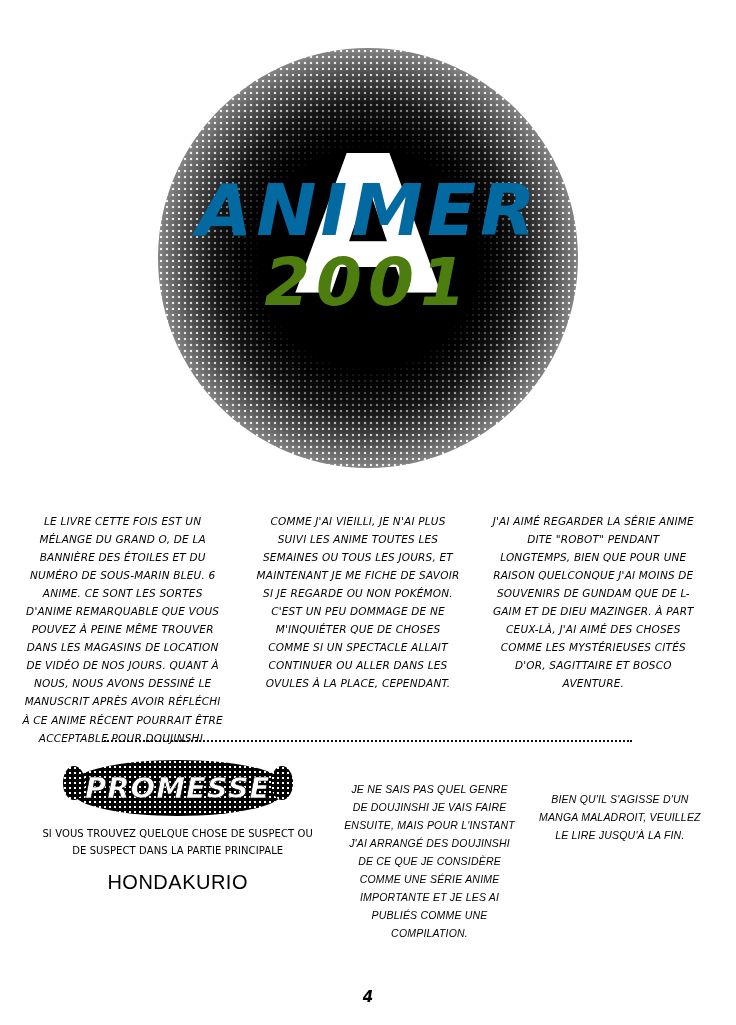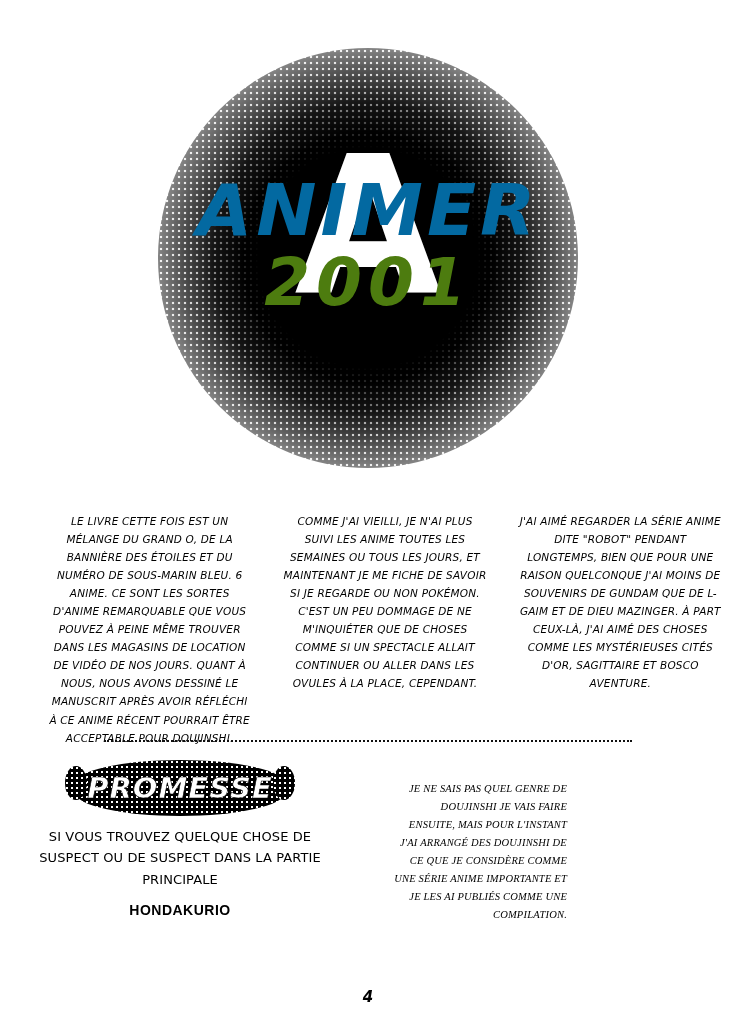--- a/index.html
+++ b/index.html
@@ -112,21 +112,21 @@
     font-style: italic;
     letter-spacing: 6px;
     color: #4d7c0f;
     font-family: "DejaVu Sans", sans-serif;
     margin-top: 4px;
   }
 
   
   .columns {
     position: absolute;
-    left: 47px;
+    left: 20px;
     top: 512px;
     width: 676px;
     display: flex;
     gap: 30px;
   }
   .col {
     width: 210px;
     text-align: center;
     font-family: "DejaVu Sans", sans-serif;
     font-style: italic;
@@ -145,21 +145,21 @@
     border-top: 2px dotted #111111;
   }
 
   
   .lower {
     position: absolute;
     left: 30px;
     top: 760px;
     width: 676px;
     display: flex;
-    gap: 30px;
+    gap: 18px;
   }
   .promise-col {
     width: 300px;
     text-align: center;
   }
   .promise-badge {
     position: relative;
     width: 210px;
     height: 56px;
     margin: 0 auto 10px auto;
@@ -204,44 +204,43 @@
     font-family: "DejaVu Sans", sans-serif;
     font-weight: bold;
     font-style: italic;
     font-size: 29px;
     letter-spacing: 1px;
     color: #ffffff;
     -webkit-text-stroke: 0.6px #000;
   }
   .promise-body {
     font-family: "DejaVu Sans", sans-serif;
-    font-size: 13px;
+    font-size: 10px;
     line-height: 1.65;
     letter-spacing: 0.1px;
     text-transform: uppercase;
     margin: 0 6px 12px 6px;
   }
   .promise-body p { margin: 0 0 4px 0; }
   .author {
     font-family: "Liberation Sans", sans-serif;
-    font-weight: bold;
-    font-size: 14px;
+    font-weight: normal;
+    font-size: 20px;
     letter-spacing: 0.5px;
   }
   .lower-col {
     width: 175px;
-    text-align: right;
-    font-family: Liberation Serif, serif;
+    text-align: center;
+    font-family: Liberation Sans, sans-serif;
     font-style: italic;
     font-size: 10.5px;
     line-height: 1.72;
     letter-spacing: 0.2px;
     text-transform: uppercase;
     padding-top: 20px;
-    margin-left: 32px;
   }
   .lower-col.last { padding-top: 30px; }
 
   
   .page-number {
     position: absolute;
     left: 0;
     top: 988px;
     width: 736px;
     text-align: center;
@@ -278,15 +277,16 @@
     <div class="promise-badge">
       <span class="promise-word">PROMESSE</span>
     </div>
     <div class="promise-body">
       <p>Si vous trouvez quelque chose de suspect ou de suspect dans la partie principale</p>
     </div>
     <div class="author">HONDAKURIO</div>
   </div>
 
   <div class="lower-col">Je ne sais pas quel genre de doujinshi je vais faire ensuite, mais pour l'instant j'ai arrangé des doujinshi de ce que je considère comme une série anime importante et je les ai publiés comme une compilation.</div>
+  <div class="lower-col last">Bien qu'il s'agisse d'un manga maladroit, veuillez le lire jusqu'à la fin.</div>
 </div>
 
 <div class="page-number">4</div>
 
 </body></html>

